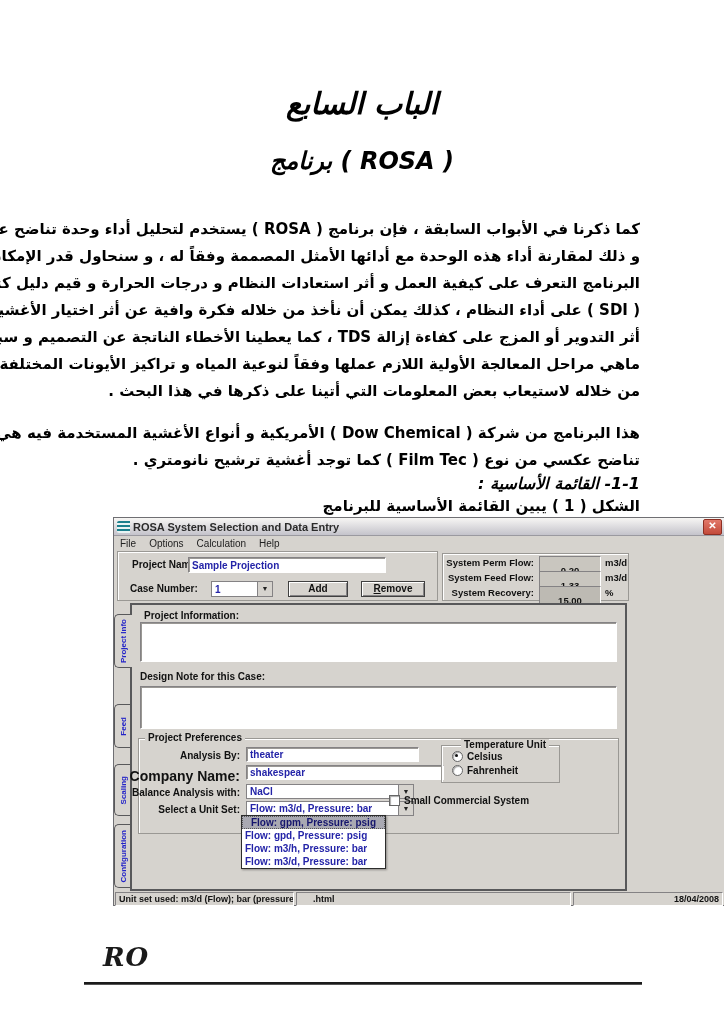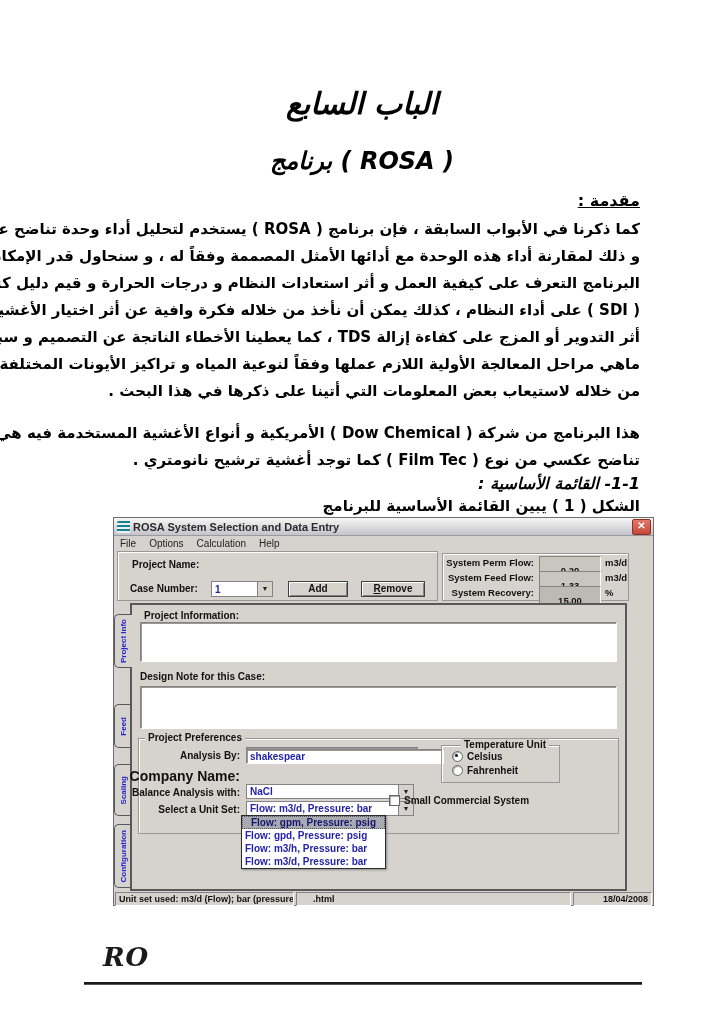--- a/index.html
+++ b/index.html
@@ -13,21 +13,21 @@
   .doc-heading.u span{text-decoration:underline;}
   .doc-heading.it{font-style:italic;}
   .doc-line{position:absolute;left:84px;width:556px;direction:rtl;text-align:right;
             font:bold 15px "DejaVu Sans",sans-serif;white-space:nowrap;}
   .fig-caption{position:absolute;left:84px;width:556px;top:907px;direction:rtl;text-align:center;
                font:bold 15px "DejaVu Sans",sans-serif;color:#111;}
   .footer-mark{position:absolute;left:103px;top:942px;font:italic bold 26px "DejaVu Serif",serif;color:#1a1a1a;letter-spacing:1px;}
   .footer-rule{position:absolute;left:84px;top:982px;width:558px;height:2px;background:#1a1a1a;border-bottom:1px solid #555;}
 
   
-  .win{position:absolute;left:113px;top:517px;width:541px;height:389px;background:#d6d3ce;
+  .win{position:absolute;left:113px;top:517px;width:612px;height:389px;background:#d6d3ce;
        border:1px solid #6f6f73;font-family:"Liberation Sans",sans-serif;box-sizing:border-box;}
   .titlebar{position:absolute;left:0;top:0;right:0;height:18px;
             background:linear-gradient(#f7f6f4,#c4c3cb);display:flex;align-items:center;
             border-bottom:1px solid #9a99a0;padding:0 2px;box-sizing:border-box;}
   .app-icon{width:13px;height:12px;margin:0 3px 0 1px;
             background:repeating-linear-gradient(#1b7f8c 0 2px,#e8f4f4 2px 4px);
             border-radius:2px 0 0 2px;}
   .title-text{flex:1;font-weight:bold;font-size:11px;color:#2b2b2b;white-space:nowrap;overflow:hidden;}
   .close-btn{width:17px;height:14px;background:linear-gradient(#e2796a,#c34a3a);border:1px solid #8d2f23;
              border-radius:2px;color:#fff;font-size:10px;font-weight:bold;line-height:12px;text-align:center;}
@@ -81,21 +81,20 @@
                white-space:nowrap;overflow:hidden;box-sizing:border-box;}
 </style>
 </head>
 <body>
 
 <div class="page">
 
   <div class="chapter-title">الباب السابع</div>
   <div class="program-title"><span>برنامج ( ROSA )</span></div>
 
-  <div class="doc-heading u" style="top:191px;"><span>مقدمة :</span></div>
 
   <div class="doc-line" style="top:220px;">كما ذكرنا في الأبواب السابقة ، فإن برنامج ( ROSA ) يستخدم لتحليل أداء وحدة تناضح عكسي موجودة</div>
   <div class="doc-line" style="top:247px;">و ذلك لمقارنة أداء هذه الوحدة مع أدائها الأمثل المصممة وفقاً له ، و سنحاول قدر الإمكان بوساطة هذا</div>
   <div class="doc-line" style="top:274px;">البرنامج التعرف على كيفية العمل و أثر استعادات النظام و درجات الحرارة و قيم دليل كثافة الطمي</div>
   <div class="doc-line" style="top:301px;">( SDI ) على أداء النظام ، كذلك يمكن أن نأخذ من خلاله فكرة وافية عن أثر اختيار الأغشية و</div>
   <div class="doc-line" style="top:328px;">أثر التدوير أو المزج على كفاءة إزالة TDS ، كما يعطينا الأخطاء الناتجة عن التصميم و سبل تفاديها ، و</div>
   <div class="doc-line" style="top:355px;">ماهي مراحل المعالجة الأولية اللازم عملها وفقاً لنوعية المياه و تراكيز الأيونات المختلفة ، عسى أن نصل</div>
   <div class="doc-line" style="top:382px;">من خلاله لاستيعاب بعض المعلومات التي أتينا على ذكرها في هذا البحث .</div>
 
   <div class="doc-line" style="top:424px;">هذا البرنامج من شركة ( Dow Chemical ) الأمريكية و أنواع الأغشية المستخدمة فيه هي أغشية</div>
@@ -114,20 +113,21 @@
 
     <div class="menubar">
       <span>File</span>
       <span>Options</span>
       <span>Calculation</span>
       <span>Help</span>
     </div>
 
     <div class="panel-thin" style="left:3px;top:33px;width:321px;height:50px;">
       <span class="lbl" style="position:absolute;left:14px;top:7px;">Project Name:</span>
+      <input class="txt-in" style="left: 70px; top: 5px; width: 198px; height: 16px;" value="Sample Projection">
       <span class="lbl" style="position:absolute;left:12px;top:31px;">Case Number:</span>
       <div class="combo" style="left:93px;top:29px;width:62px;height:16px;">
         <span class="val">1</span>
         <span class="arrow">▼</span>
       </div>
       <div class="push-btn" style="left:170px;top:29px;width:60px;height:16px;">
         <span class="cap">Add</span>
       </div>
       <div class="push-btn u-first" style="left:243px;top:29px;width:64px;height:16px;">
         <span class="cap">Remove</span>
@@ -168,21 +168,21 @@
       <span class="lbl" style="position:absolute;left:8px;top:66px;">Design Note for this Case:</span>
       <div class="white-box" style="left:8px;top:81px;width:477px;height:43px;"></div>
 
       <div class="groupbox" style="left:6px;top:133px;width:481px;height:96px;">
         <span class="glabel">Project Preferences</span>
 
         <span class="rlabel" style="right:378px;top:11px;font-size:10px;">Analysis By:</span>
         <input class="txt-in" style="left: 107px; top: 8px; width: 173px; height: 15px;" value="theater">
 
         <span class="rlabel" style="right:378px;top:29px;font-size:14px;">Company Name:</span>
-        <input class="txt-in" style="left: 107px; top: 10px; width: 198px; height: 15px;" value="shakespear">
+        <input class="txt-in" style="left: 107px; top: 26px; width: 198px; height: 15px;" value="shakespear">
 
         <span class="rlabel" style="right:378px;top:48px;font-size:10px;">Balance Analysis with:</span>
         <div class="combo" style="left:107px;top:45px;width:168px;height:15px;">
           <span class="val">NaCl</span>
           <span class="arrow">▼</span>
         </div>
 
         <span class="rlabel" style="right:378px;top:65px;font-size:10px;">Select a Unit Set:</span>
         <div class="combo" style="left:107px;top:62px;width:168px;height:15px;">
           <span class="val">Flow: m3/d, Pressure: bar</span>

